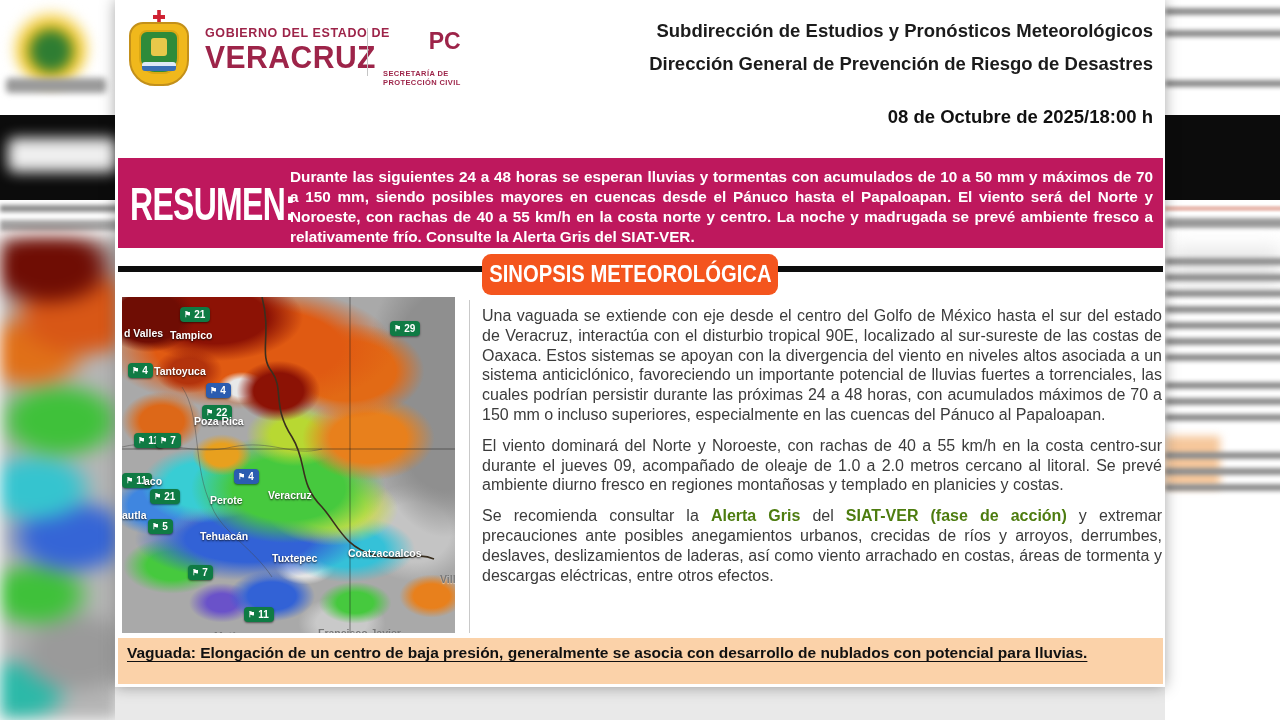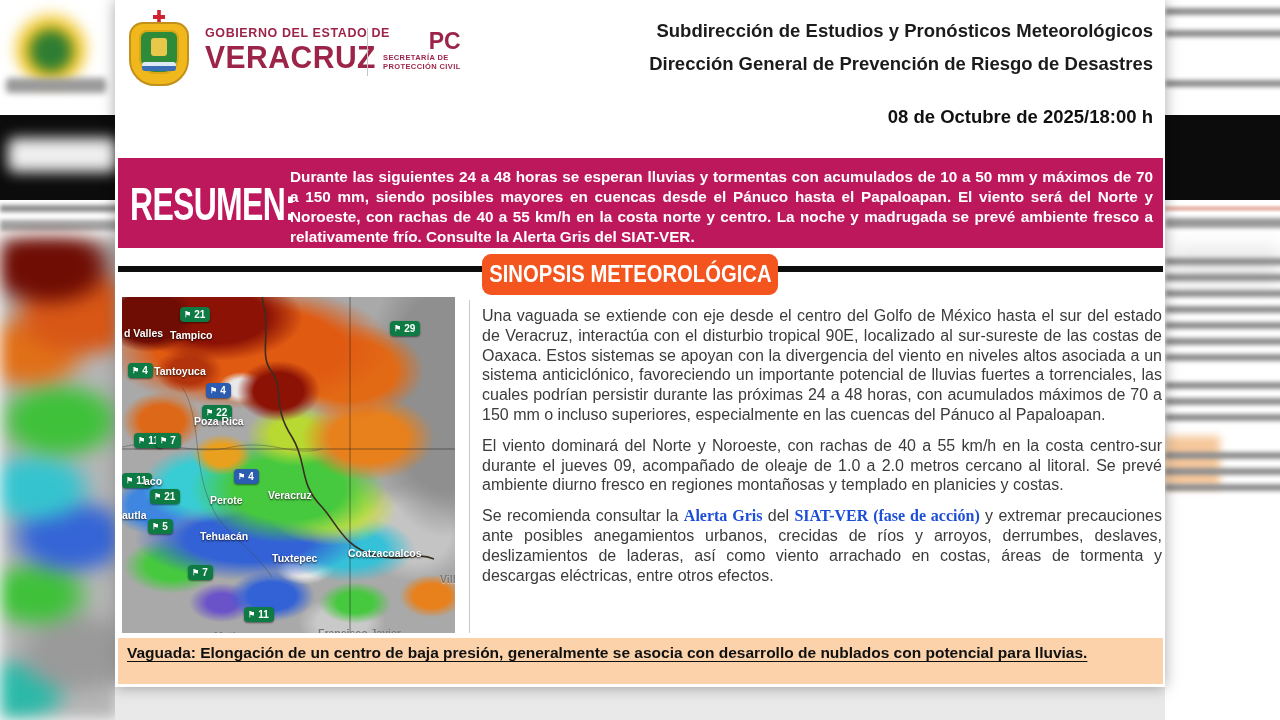--- a/index.html
+++ b/index.html
@@ -49,21 +49,21 @@
                    border-radius:8px 8px 16px 16px; border:2px solid #d9a715; }
   .shield .castle { position:absolute; left:22px; top:28px; width:16px; height:18px; background:#e8c84a; border-radius:3px; }
   .shield .wave { position:absolute; left:13px; top:52px; width:34px; height:9px;
                   background:linear-gradient(#dfe9f5 0 50%, #3a6fb5 50% 100%); border-radius:3px; }
   .gob-block { position:absolute; left:90px; top:26px; color:#9d2449; }
   .gob-small { font-size:12.5px; font-weight:bold; letter-spacing:.6px; }
   .gob-big { font-size:31px; font-weight:900; letter-spacing:.5px; transform:scaleX(.97); transform-origin:left; }
   .hdr-divider { position:absolute; left:252px; top:28px; width:1px; height:48px; background:#c5c5c5; }
   .pc-block { position:absolute; left:268px; top:30px; color:#9d2449; }
   .pc-big { font-size:23px; font-weight:900; line-height:22px;text-align:right; }
-  .pc-small { font-size:7.5px; font-weight:bold; letter-spacing:.4px; line-height:9px; margin-top:1px; }
+  .pc-small { font-size:7.5px; font-weight:bold; letter-spacing:.4px; line-height:9px; margin-top:17px; }
   .head-right { position:absolute; right:12px; top:14px; text-align:right; color:#1b1b1b;
                 font-size:18.5px; font-weight:bold; line-height:33px; }
   .boletin { position:absolute; left:13px; top:104px; font-size:19.5px; font-weight:900; color:#111; }
   .datetime { position:absolute; right:12px; top:106px; font-size:18.5px; font-weight:bold; color:#111; }
 
   
   .resumen-bar { position:absolute; left:3px; top:158px; width:1045px; height:90px; background:#be185d; }
   .resumen-label { position:absolute; left:12px; top:0; height:90px; display:flex; align-items:center;
                    color:#fff; font-size:47px; font-weight:900; transform:scaleX(.68); transform-origin:left center;
                    letter-spacing:-1px; white-space:nowrap; }
@@ -116,21 +116,21 @@
             align-items:center; color:#fff; font-size:10px; font-weight:bold; box-shadow:0 1px 2px rgba(0,0,0,.5); }
   .wbadge.green { background:#0f7b44; }
   .wbadge.blue  { background:#2b5cb0; }
   .wbadge .barb { font-size:8px; line-height:8px; }
 
   
   .vdivider { position:absolute; left:354px; top:300px; width:1px; height:333px; background:#c9c9c9; }
   .textcol { position:absolute; left:367px; top:306px; width:680px; color:#3b3b3b; font-size:16px;
              line-height:19.8px; text-align:justify; }
   .textcol p { margin-bottom:11px; }
-  .textcol b { color:#1d4ed8;font-family:Liberation Serif, serif; }
+  .textcol b { color:#4d7c0f; }
 
   
   .definition { position:absolute; left:3px; top:638px; width:1045px; height:46px; background:#fbd2a9;
                 padding:4px 9px; font-size:15.5px; font-weight:bold; color:#111; line-height:21px; text-align:justify; }
   .definition span { text-decoration:underline; text-underline-offset:3px; }
 
   
   .reg-line { position:absolute; left:3px; top:706px; width:1045px; height:7px; background:#0d0d0d; }
   .reg-wedge { position:absolute; left:0; top:695px; width:16px; height:20px; background:#0d0d0d;
                clip-path:polygon(0 100%, 100% 0, 100% 100%); }

